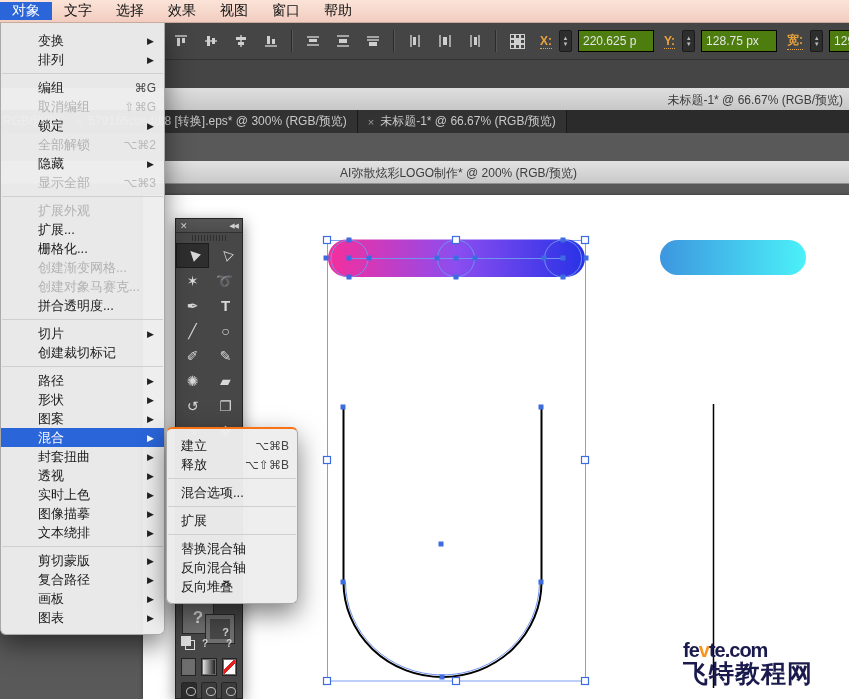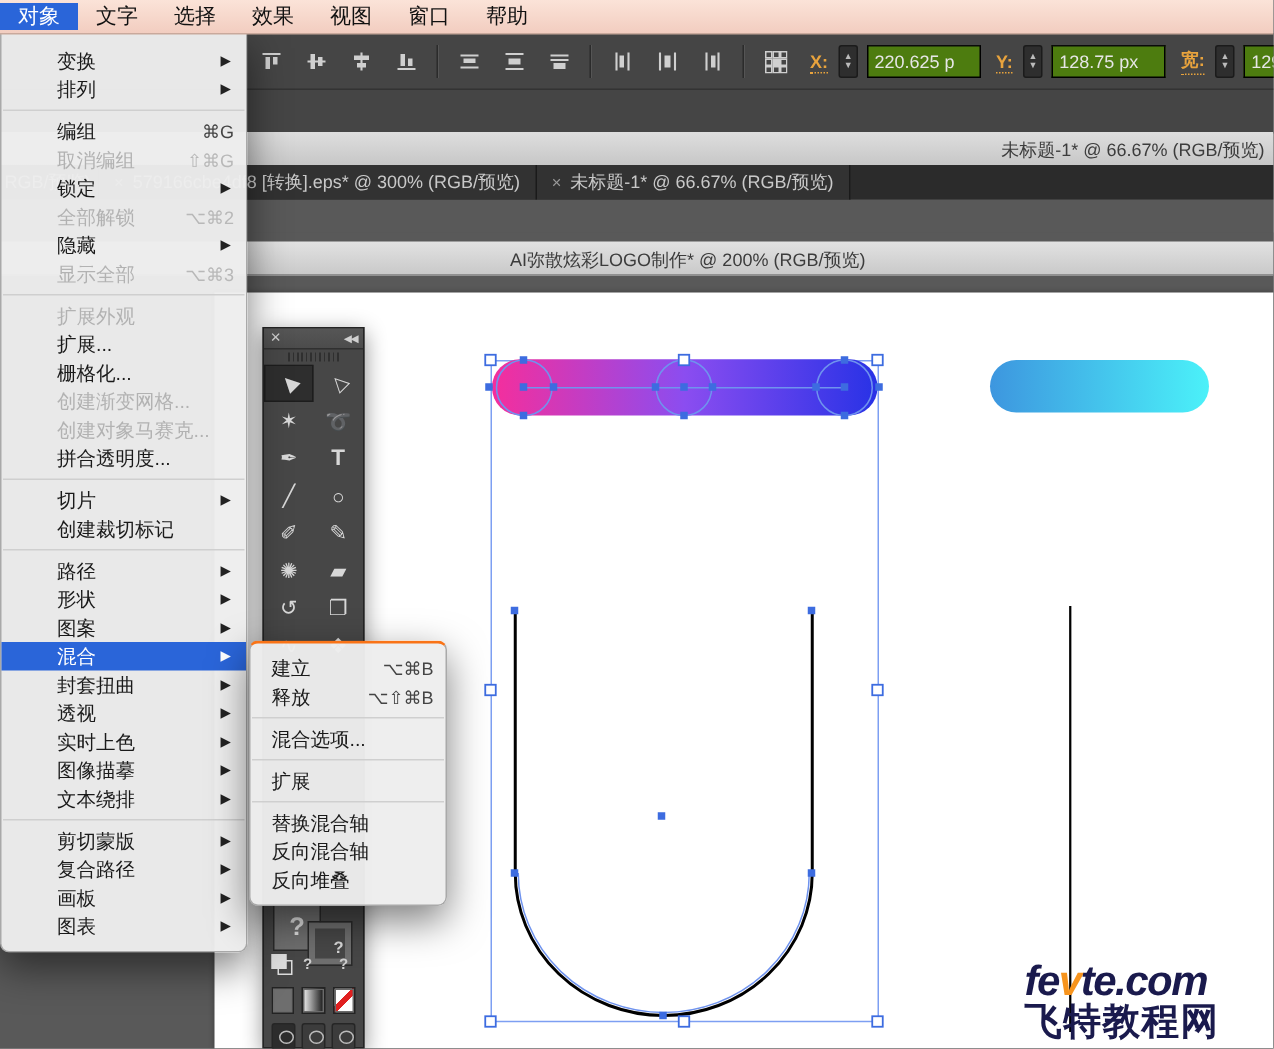--- a/index.html
+++ b/index.html
@@ -39,21 +39,21 @@
   #titlebar2{position:absolute;left:0;top:133px;width:849px;height:22px;z-index:10;
     background:linear-gradient(#e2e2e2,#c9c9c9);border-bottom:1px solid #909090;
     font-size:12px;color:#3c3c3c;margin-top:28px;}
   #titlebar2 span{position:absolute;left:68px;right:0;top:4px;text-align:center;}
   
   #pasteboard{position:absolute;left:0;top:155px;width:849px;height:544px;background:#595959;z-index:5;}
   #artboard{position:absolute;left:143px;top:195px;width:706px;height:504px;background:#fff;z-index:6;
     box-shadow:0 0 4px rgba(0,0,0,.4);}
   #art-svg{position:absolute;left:0;top:0;z-index:7;pointer-events:none;}
   #watermark{position:absolute;left:683px;top:640px;z-index:8;line-height:1;}
-  #wm-line1{font-size:28px;font-weight:800;letter-spacing:-1px;color:#1a1a4d;font-style:italic;}
+  #wm-line1{font-size:20px;font-weight:800;letter-spacing:-1px;color:#1a1a4d;}
   #wm-line1 .wm-accent{color:#f7941d;}
   #wm-line2{font-size:25px;font-weight:800;color:#1a1a4d;margin-top:1px;letter-spacing:1px;}
   
   #tool-panel{position:absolute;left:175px;top:218px;width:68px;height:481px;z-index:20;
     background:#474747;border:1px solid #242424;box-sizing:border-box;box-shadow:0 4px 14px rgba(0,0,0,.45);}
   #tp-header{height:13px;background:linear-gradient(#565656,#4c4c4c);border-bottom:1px solid #303030;
     display:flex;align-items:center;justify-content:space-between;padding:0 4px;color:#cfcfcf;font-size:9px;}
   #tp-grip{height:10px;display:flex;align-items:center;justify-content:center;}
   #tp-grip div{width:34px;height:6px;
     background:repeating-linear-gradient(90deg,#2f2f2f 0 1px,transparent 1px 3px);}

